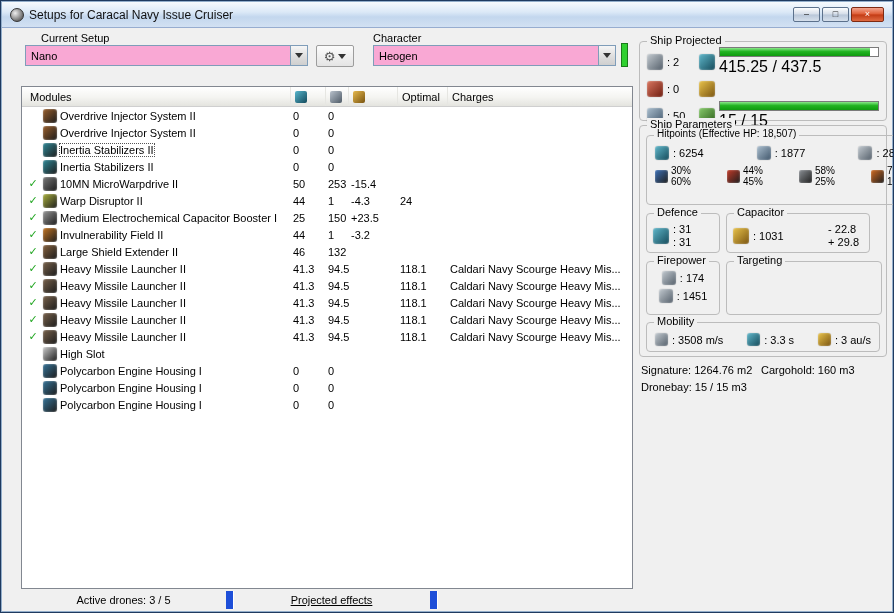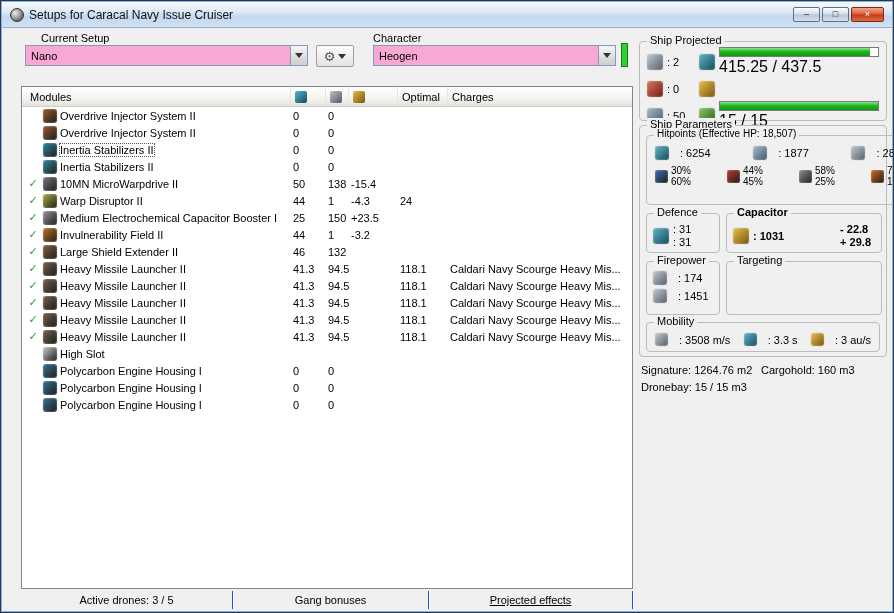--- a/index.html
+++ b/index.html
@@ -79,39 +79,39 @@
   .icon16.steel { background:linear-gradient(135deg,#c2c9cf,#55606b); }
   .icon16.red   { background:linear-gradient(135deg,#d9755f,#6e1d10); }
   .icon16.green { background:linear-gradient(135deg,#86c96a,#2a5c18); }
   .sr-val { width:28px; white-space:nowrap; }
   .bar-unit { flex:1; display:flex; flex-direction:column; gap:1px; }
   .bar { height:10px; border:1px solid #7a7a7a; background:#fff; }
   .bar-fill { height:100%; background:linear-gradient(#8ae88a,#21b421 45%,#0f9a0f); }
   .bar-text { font-size:16px; white-space:nowrap; }
 
   
-  .stat { display:flex; align-items:center; gap:11px; white-space:nowrap; }
+  .stat { display:flex; align-items:center; gap:4px; white-space:nowrap;justify-content:center; }
   .hp-row1 { display:flex; justify-content:space-between; padding:10px 8px 2px 8px; }
   .hp-row2 { display:flex; justify-content:space-between; padding:3px 8px 0 8px; }
   .resist { display:flex; align-items:center; gap:3px; }
   .resist-icon { width:13px; height:13px; border-radius:2px; flex:0 0 13px;
                  box-shadow:inset 0 0 2px rgba(255,255,255,.5); }
   .resist-vals { display:flex; flex-direction:column; font-size:10px; line-height:11px; }
   .two-line { display:flex; flex-direction:column; line-height:13px; }
   .sub-content { display:flex; align-items:center; gap:4px; padding:9px 6px 2px 6px; }
   .fp-col { display:flex; flex-direction:column; gap:4px; padding:9px 6px 2px 6px; }
   .tgt-grid { display:grid; grid-template-columns:1.4fr 1fr; row-gap:4px; padding:9px 6px 2px 6px; }
   .mob-row { display:flex; justify-content:space-between; padding:10px 8px 2px 8px; }
 
   .free-text { position:absolute; white-space:nowrap; }
 
   
   .statusbar { position:absolute; left:20px; top:590px; width:612px; height:18px; display:flex; }
   .status-panel { display:flex; align-items:center; justify-content:center;
-                  border-right:1px solid #1d4ed8; box-shadow:1px 0 0 #ffffff; white-space:nowrap; }
+                  border-right:7px solid #1d4ed8; box-shadow:1px 0 0 #ffffff; white-space:nowrap; }
 </style>
 </head>
 <body>
 
 <div class="window">
 
   <div class="titlebar">
     <span class="app-icon"></span>
     <span class="title-text">Setups for Caracal Navy Issue Cruiser</span>
     <span class="win-buttons">
@@ -206,21 +206,21 @@
       <div class="m-num"></div>
       <div class="m-charges"></div>
     </div>
         <div class="m-row">
       <div class="m-name-cell">
         <span class="m-check">✓</span>
         <span class="m-icon" style="background: linear-gradient(135deg, rgb(111, 111, 111) 10%, rgb(28, 28, 28) 100%);"></span>
         <span class="m-name">10MN MicroWarpdrive II</span>
       </div>
       <div class="m-num">50</div>
-      <div class="m-num">138</div>
+      <div class="m-num">253</div>
       <div class="m-num">-15.4</div>
       <div class="m-num"></div>
       <div class="m-charges"></div>
     </div>
         <div class="m-row">
       <div class="m-name-cell">
         <span class="m-check">✓</span>
         <span class="m-icon" style="background: linear-gradient(135deg, rgb(154, 160, 58) 10%, rgb(28, 28, 28) 100%);"></span>
         <span class="m-name">Warp Disruptor II</span>
       </div>
@@ -462,21 +462,21 @@
       <span class="gb-title">Defence</span>
       <div class="sub-content">
         <span class="icon16 teal"></span>
         <span class="two-line">
           <span>: 31</span>
           <span>: 31</span>
         </span>
       </div>
     </div>
 
-    <div class="groupbox" style="left:86px; top:87px; width:156px; height:40px;font-weight:bold;">
+    <div class="groupbox" style="left:86px; top:87px; width:144px; height:40px;">
       <span class="gb-title">Capacitor</span>
       <div class="sub-content">
         <span class="icon16 gold"></span>
         <span>: 1031</span>
         <span class="two-line" style="margin-left:auto; padding-right:4px;">
           <span>- 22.8</span>
           <span>+ 29.8</span>
         </span>
       </div>
     </div>
@@ -517,17 +517,16 @@
       </div>
     </div>
   </div>
 
   <span class="free-text" style="left:640px; top:363px;">Signature: 1264.76 m2</span>
   <span class="free-text" style="left:760px; top:363px;">Cargohold: 160 m3</span>
   <span class="free-text" style="left:640px; top:380px;">Dronebay: 15 / 15 m3</span>
 
   <div class="statusbar">
     <div class="status-panel" style="width:212px;">Active drones: 3 / 5</div>
-    <div class="status-panel" style="width:196px;">Gang bonuses</div>
     <div class="status-panel" style="width:204px;text-decoration:underline;">Projected effects</div>
   </div>
 
 </div>
 
 </body></html>

